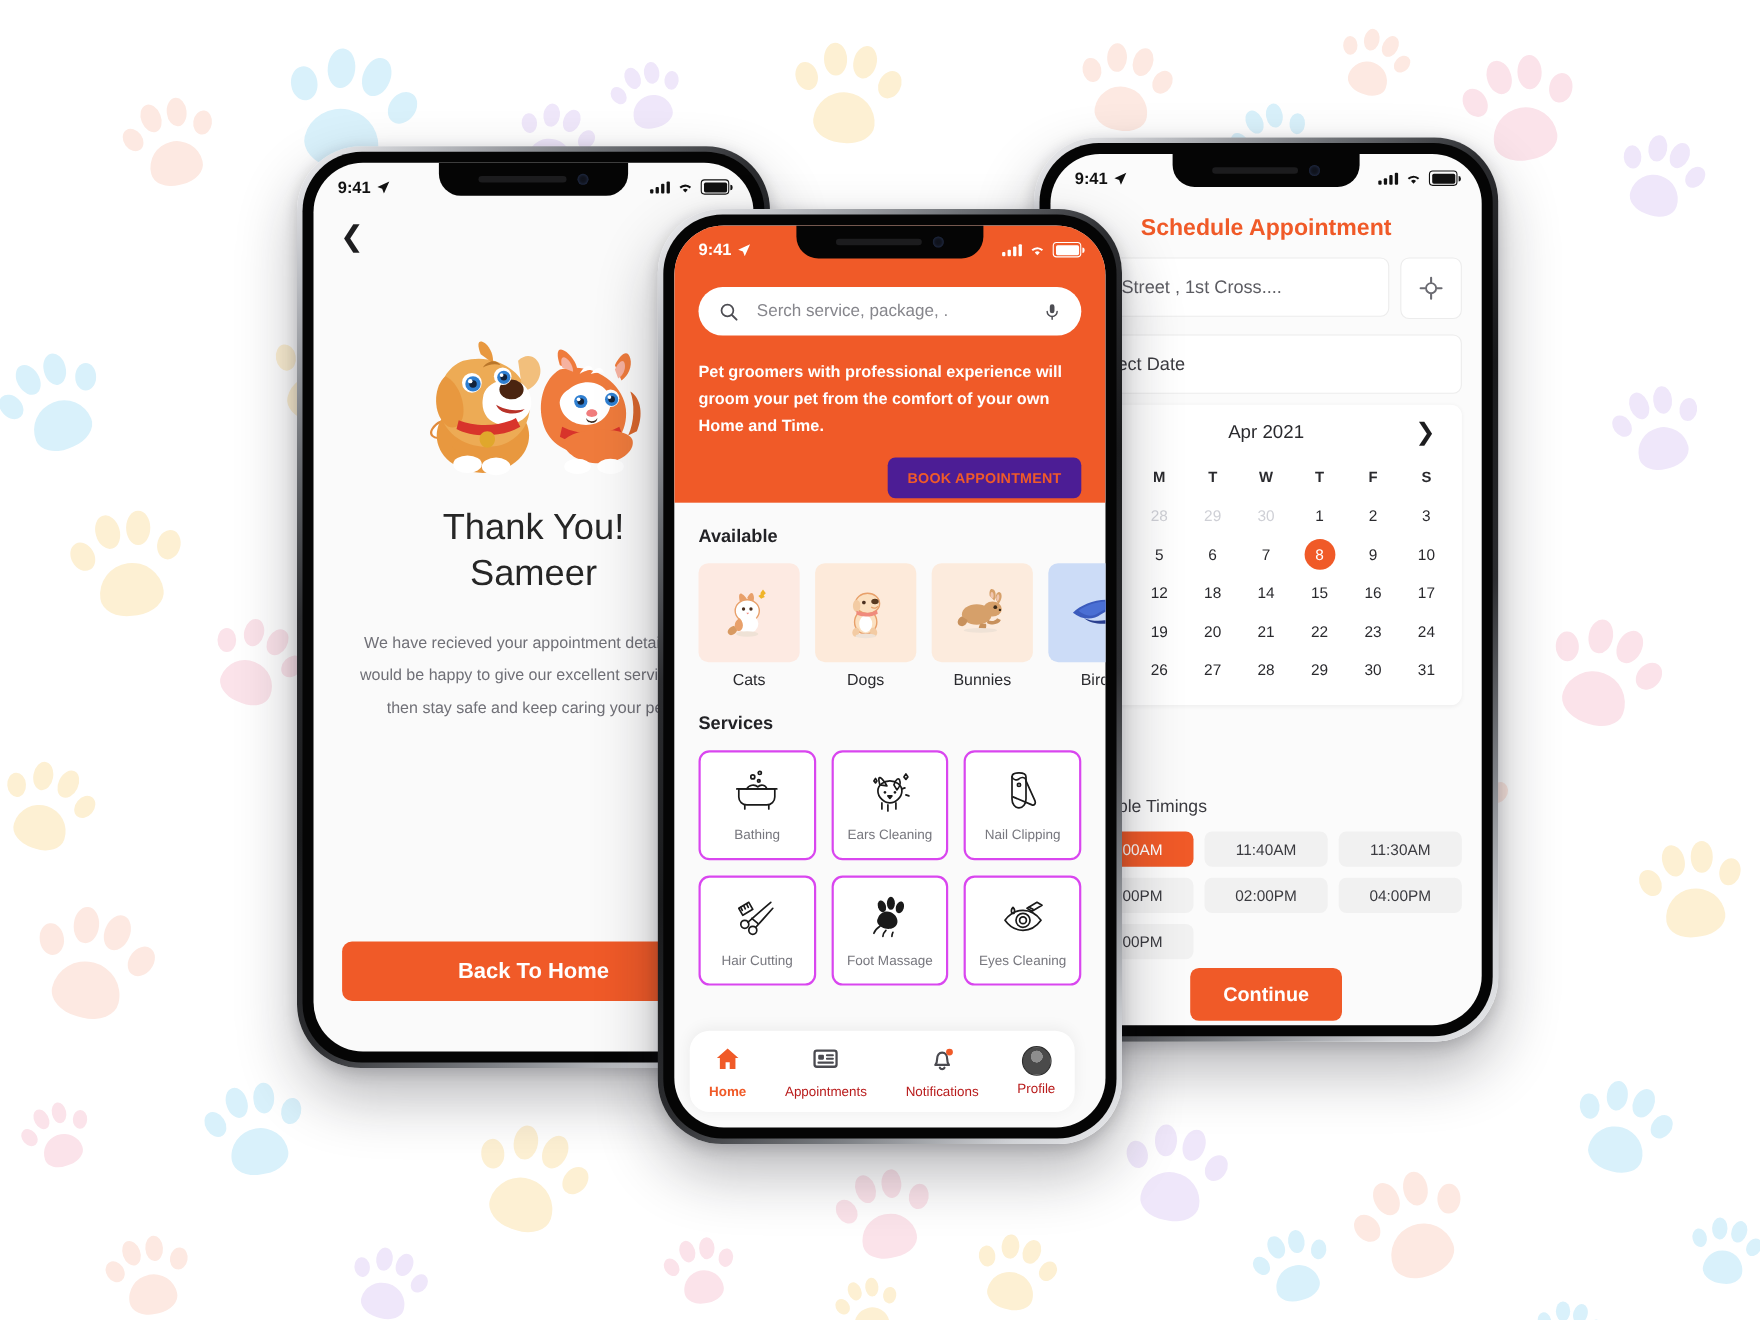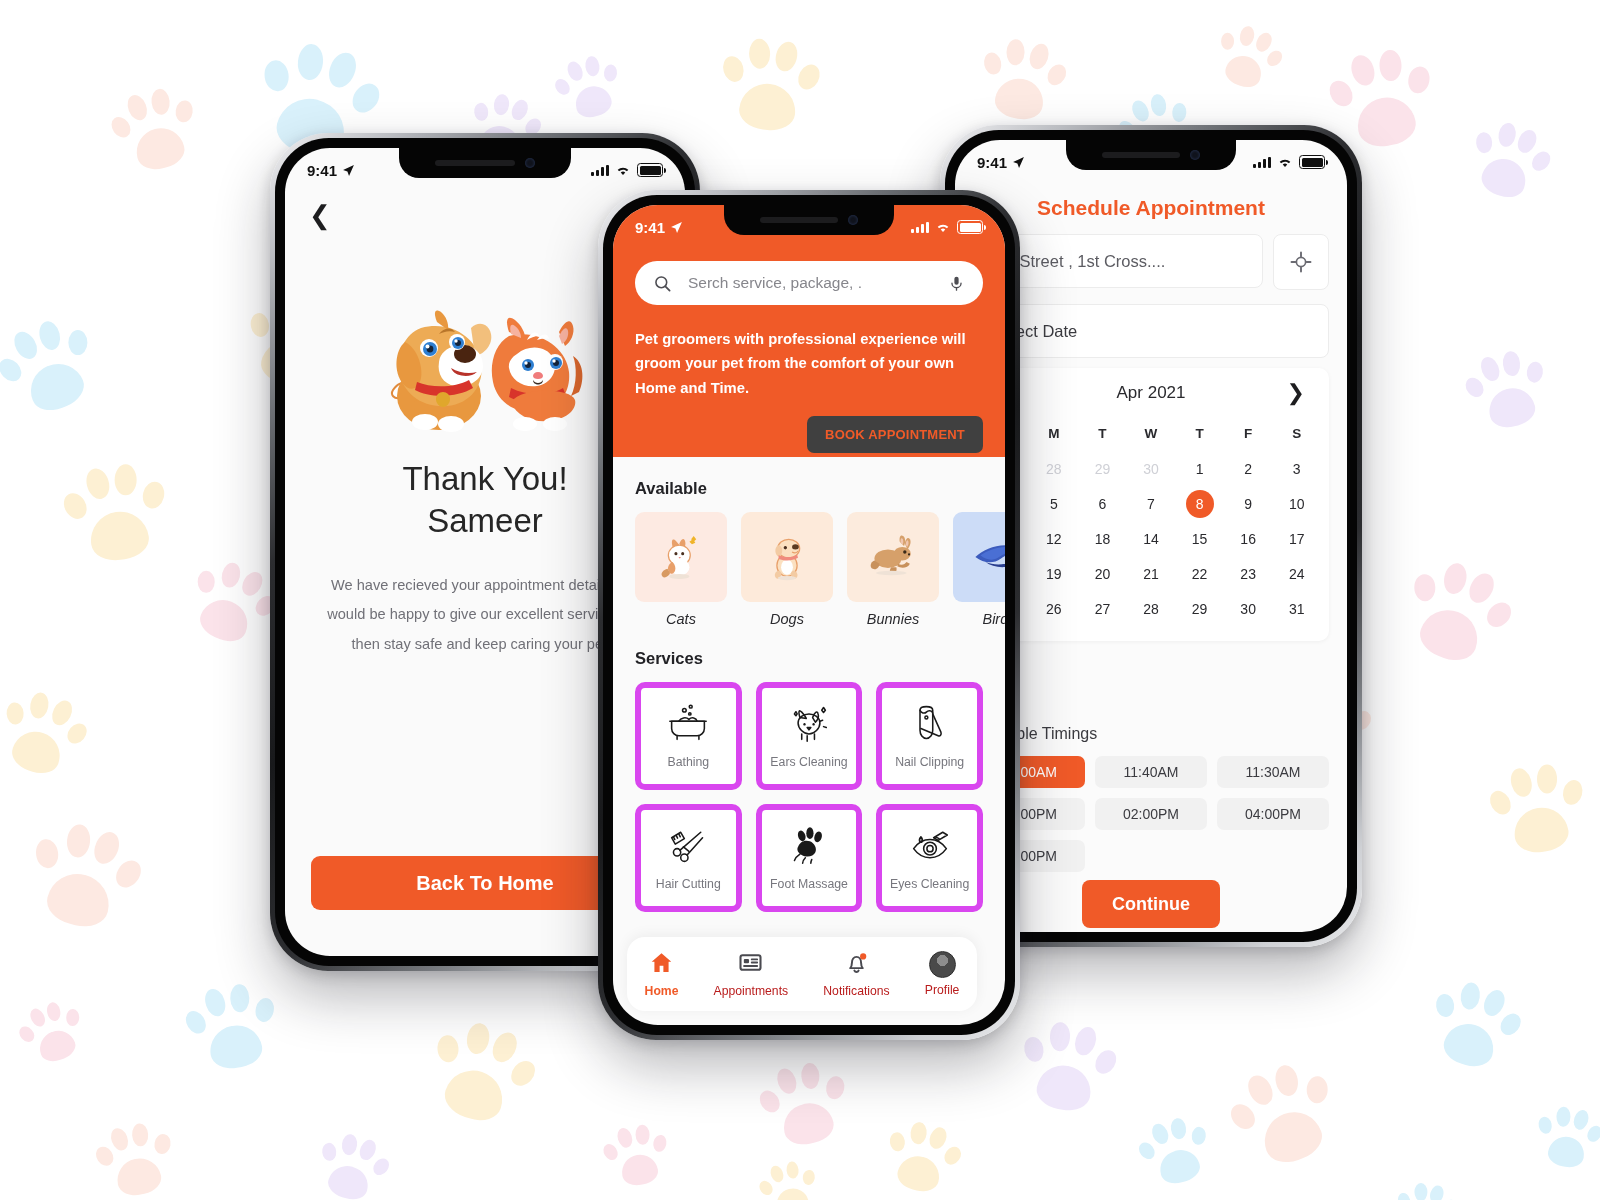--- a/index.html
+++ b/index.html
@@ -120,30 +120,30 @@
   #phone-center{left:598px;top:190px;width:412px;height:840px;z-index:30;}
   .c-screen{background:#fafafa;}
   .c-head{background:#f05a28;padding:56px 22px 4px;box-sizing:border-box;}
   .c-search{height:44px;background:#fff;border-radius:24px;display:flex;align-items:center;
             padding:0 18px;gap:14px;box-sizing:border-box;}
   .c-search input{flex:1;border:none;outline:none;font-size:15.5px;color:#3b3b40;
                   font-family:"Liberation Sans",sans-serif;background:transparent;}
   .c-search input::placeholder{color:#86868c;}
   .c-promo{margin-top:22px;color:#fff;font-size:14.8px;line-height:1.65;font-weight:bold;}
   .c-book{margin-top:16px;display:flex;justify-content:flex-end;}
-  .c-book span{background:#404040;color:#f05a28;font-size:13px;font-weight:bold;
+  .c-book span{background:#4c1d95;color:#f05a28;font-size:13px;font-weight:bold;
                padding:11px 18px;border-radius:7px;cursor:pointer;letter-spacing:.2px;}
   .c-body{padding:22px;box-sizing:border-box;}
   .c-h{font-size:16.5px;font-weight:bold;color:#222226;}
   .c-cats{display:flex;gap:14px;margin-top:14px;}
-  .cat{width:92px;flex:0 0 92px;font-style:italic;}
+  .cat{width:92px;flex:0 0 92px;}
   .cat-img{height:90px;border-radius:9px;display:flex;align-items:center;justify-content:center;}
   .cat-lbl{margin-top:9px;text-align:center;font-size:14.5px;color:#2a2a2e;}
   .c-svcs{display:grid;grid-template-columns:repeat(3,1fr);gap:14px;margin-top:14px;}
-  .svc{height:96px;background:#fff;border:6px solid #d946ef;border-radius:10px;
+  .svc{height:96px;background:#fff;border:2px solid #d946ef;border-radius:10px;
        display:flex;flex-direction:column;align-items:center;justify-content:center;
        gap:8px;cursor:pointer;}
   .svc-lbl{font-size:12.3px;color:#77777e;}
   .c-nav{position:absolute;left:14px;right:28px;bottom:14px;height:74px;background:#fff;
          border-radius:18px;display:flex;align-items:center;justify-content:space-around;
          box-shadow:0 -2px 14px rgba(0,0,0,.06);text-align:right;}
   .nav-i{display:flex;flex-direction:column;align-items:center;gap:5px;cursor:pointer;}
   .nav-lbl{font-size:12.2px;color:#b91c1c;}
   .nav-i.on .nav-lbl{color:#f05a28;font-weight:bold;}
   .avatar{width:25px;height:25px;border-radius:50%;

